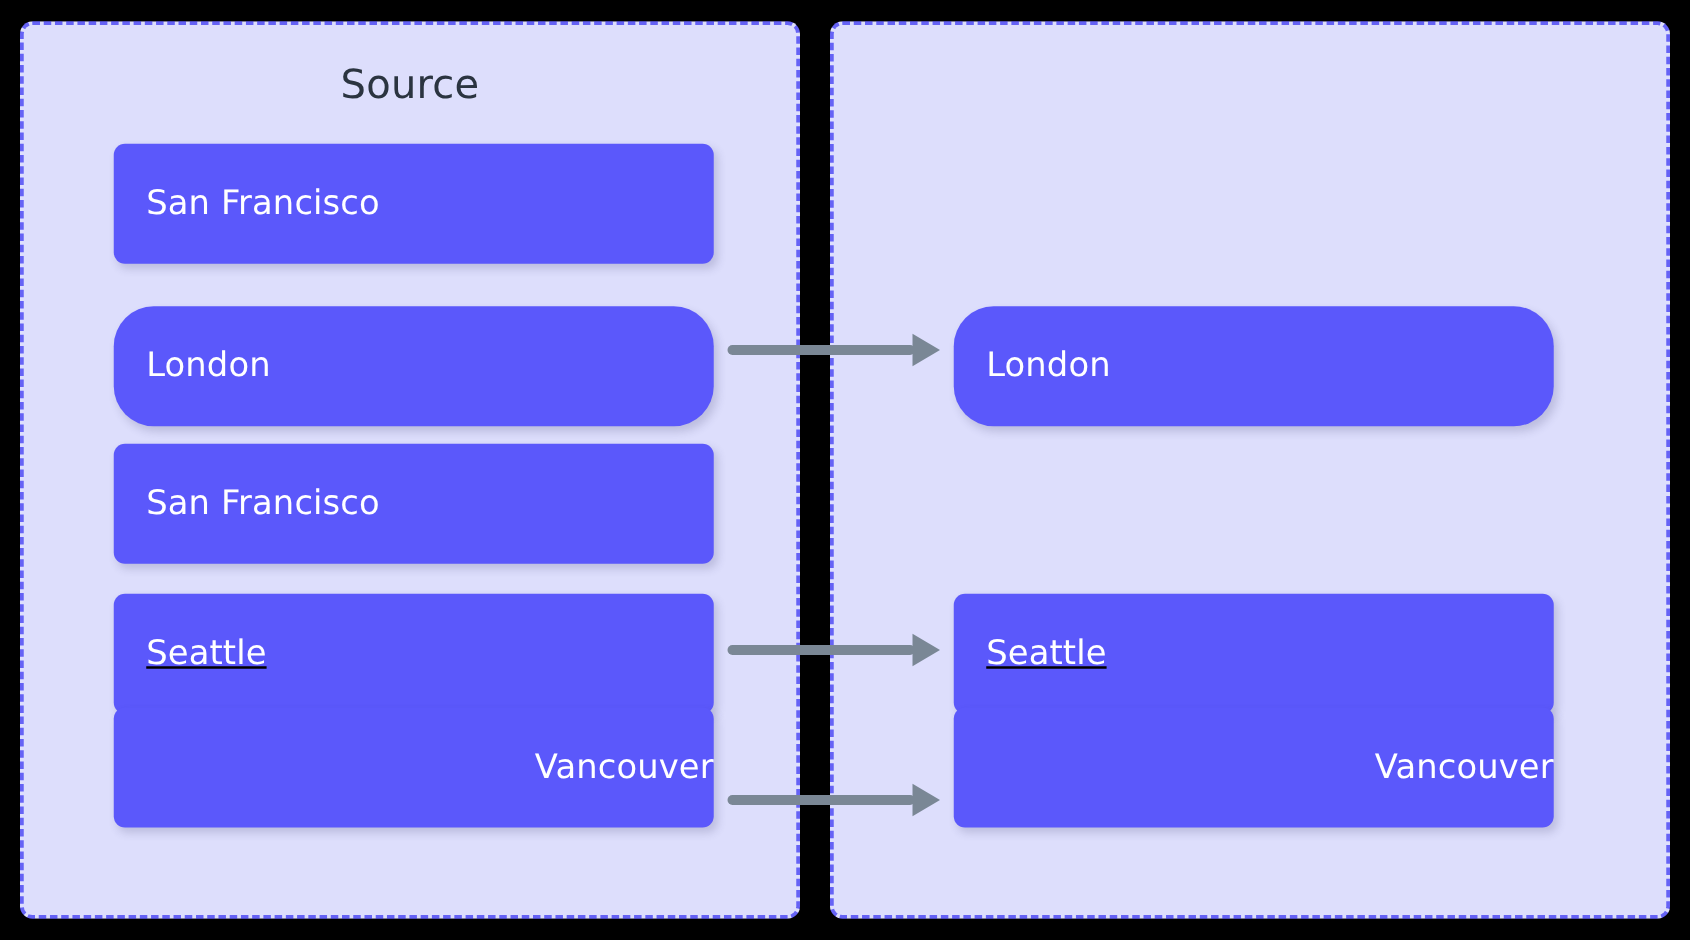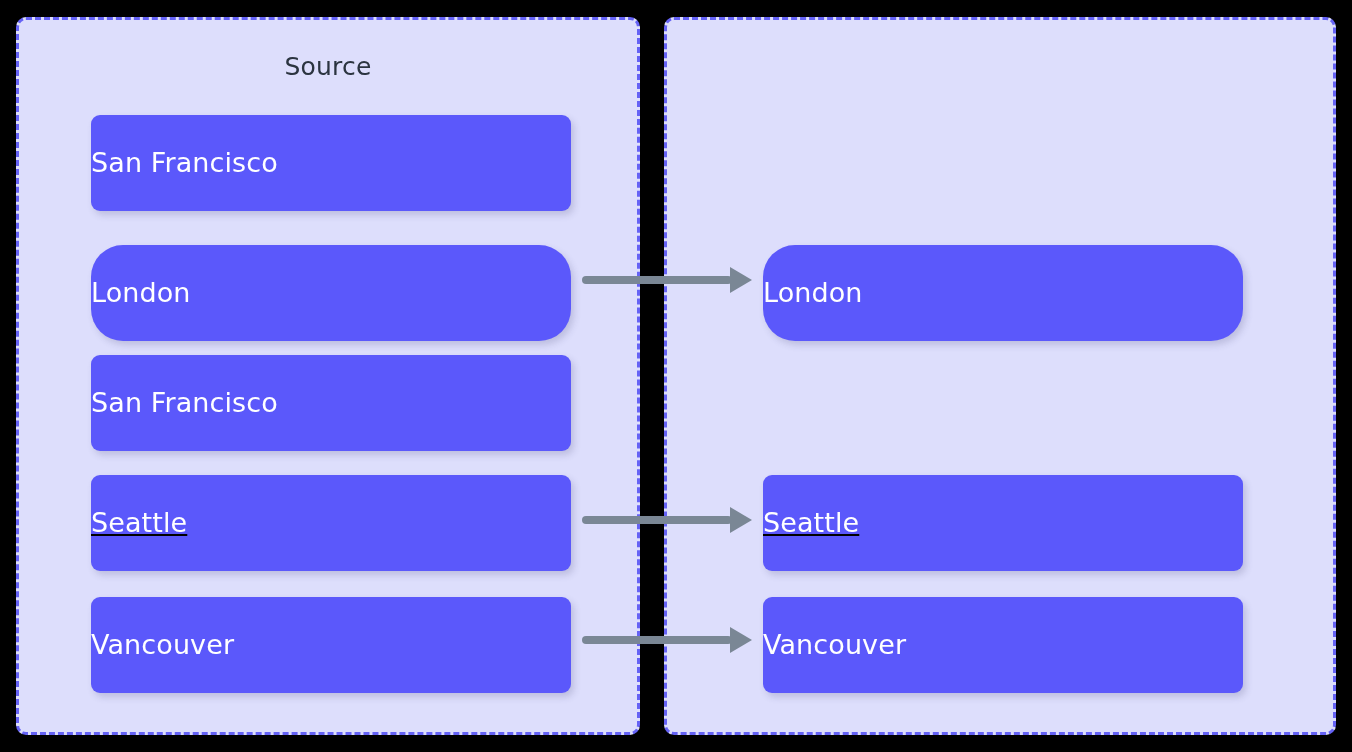--- a/index.html
+++ b/index.html
@@ -41,21 +41,21 @@
     width: 672px;
     height: 718px;
   }
 
   .panel-title {
     position: absolute;
     left: 0;
     right: 0;
     top: 29px;
     text-align: center;
-    font-size: 25px;
+    font-size: 32px;
     line-height: 36px;
     color: #2b3440;
     letter-spacing: 0.2px;
     white-space: nowrap;
   }
 
   
   .node {
     position: absolute;
     box-sizing: border-box;
@@ -63,40 +63,41 @@
     border-radius: 9px;
     box-shadow: 3px 4px 7px rgba(60, 60, 110, 0.20);
     display: flex;
     align-items: center;
     height: 96px;
   }
   .node-label {
     color: #ffffff;
     font-size: 27px;
     line-height: 32px;
+    padding-left: 26px;
     white-space: nowrap;
     letter-spacing: 0.1px;
   }
 
   
   .node-src {
     left: 72px;
     width: 480px;
   }
   
   .node-dst {
     left: 96px;
     width: 480px;
   }
 
   .row-1 { top: 95px; }
   .row-2 { top: 225px; border-radius: 32px; }
   .row-3 { top: 335px; }
   .row-4 { top: 455px; text-decoration: underline; }
-  .row-5 { top: 577px; }
+  .row-5 { top: 546px; justify-content: flex-end; }
 
   
   .arrow {
     position: absolute;
     height: 28px;
     pointer-events: none;
   }
   .arrow .shaft {
     position: absolute;
     left: 0;

